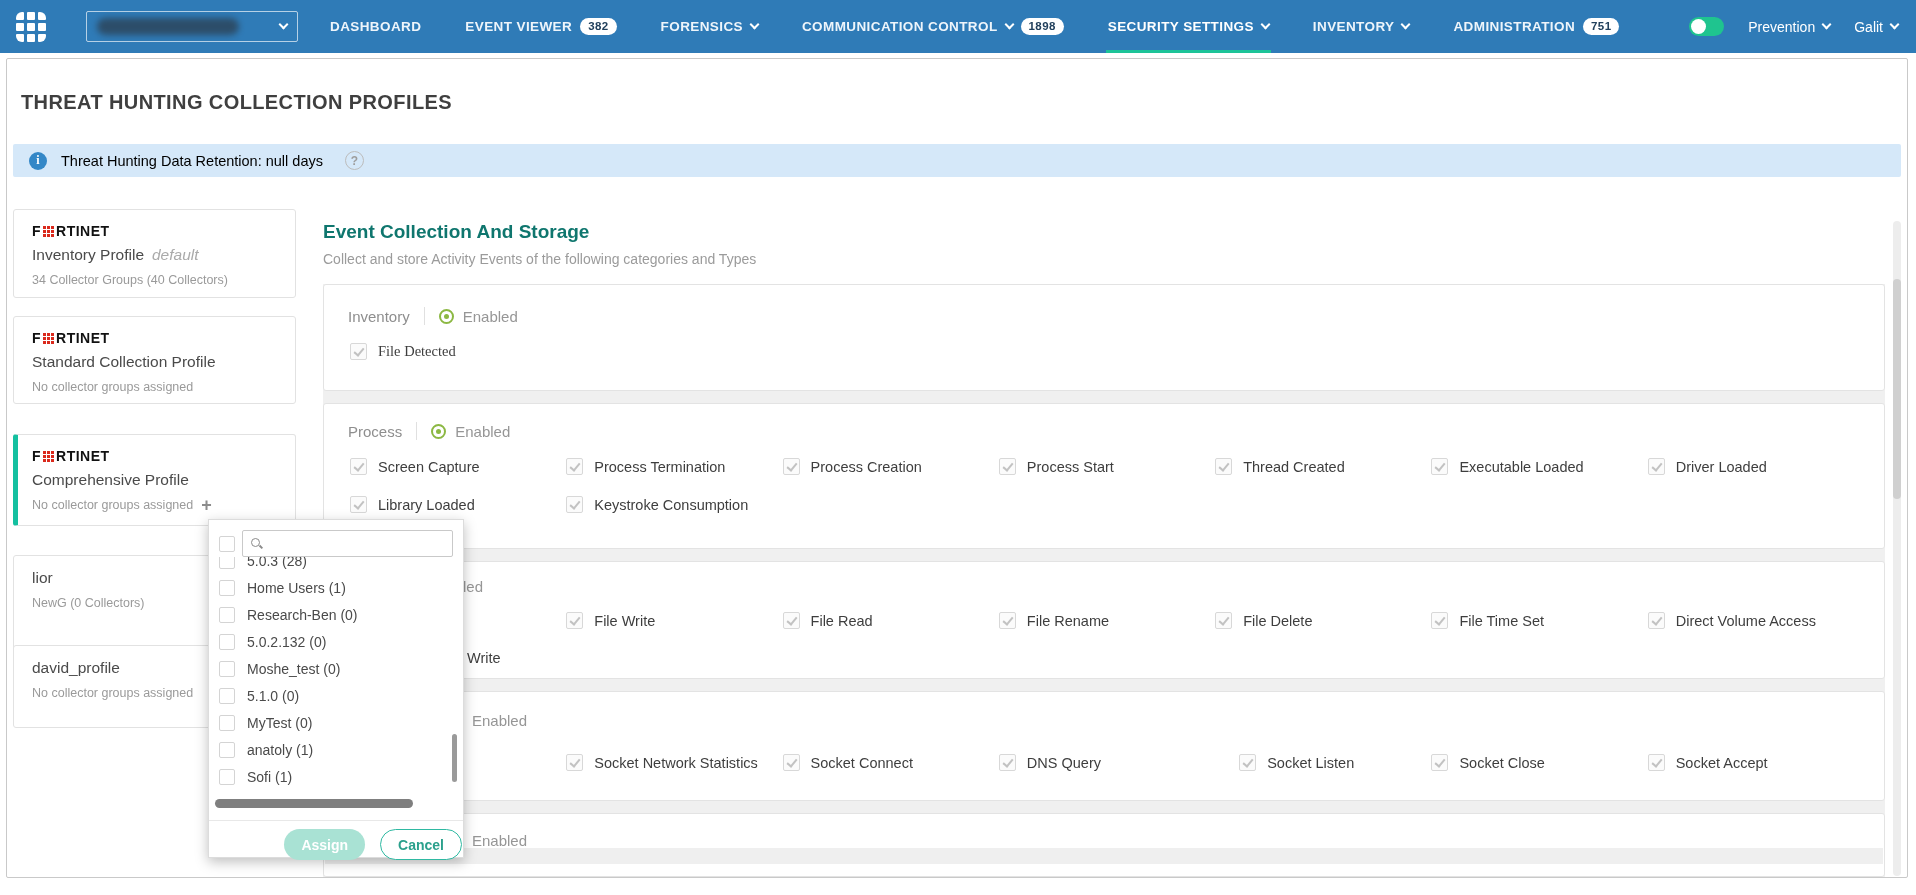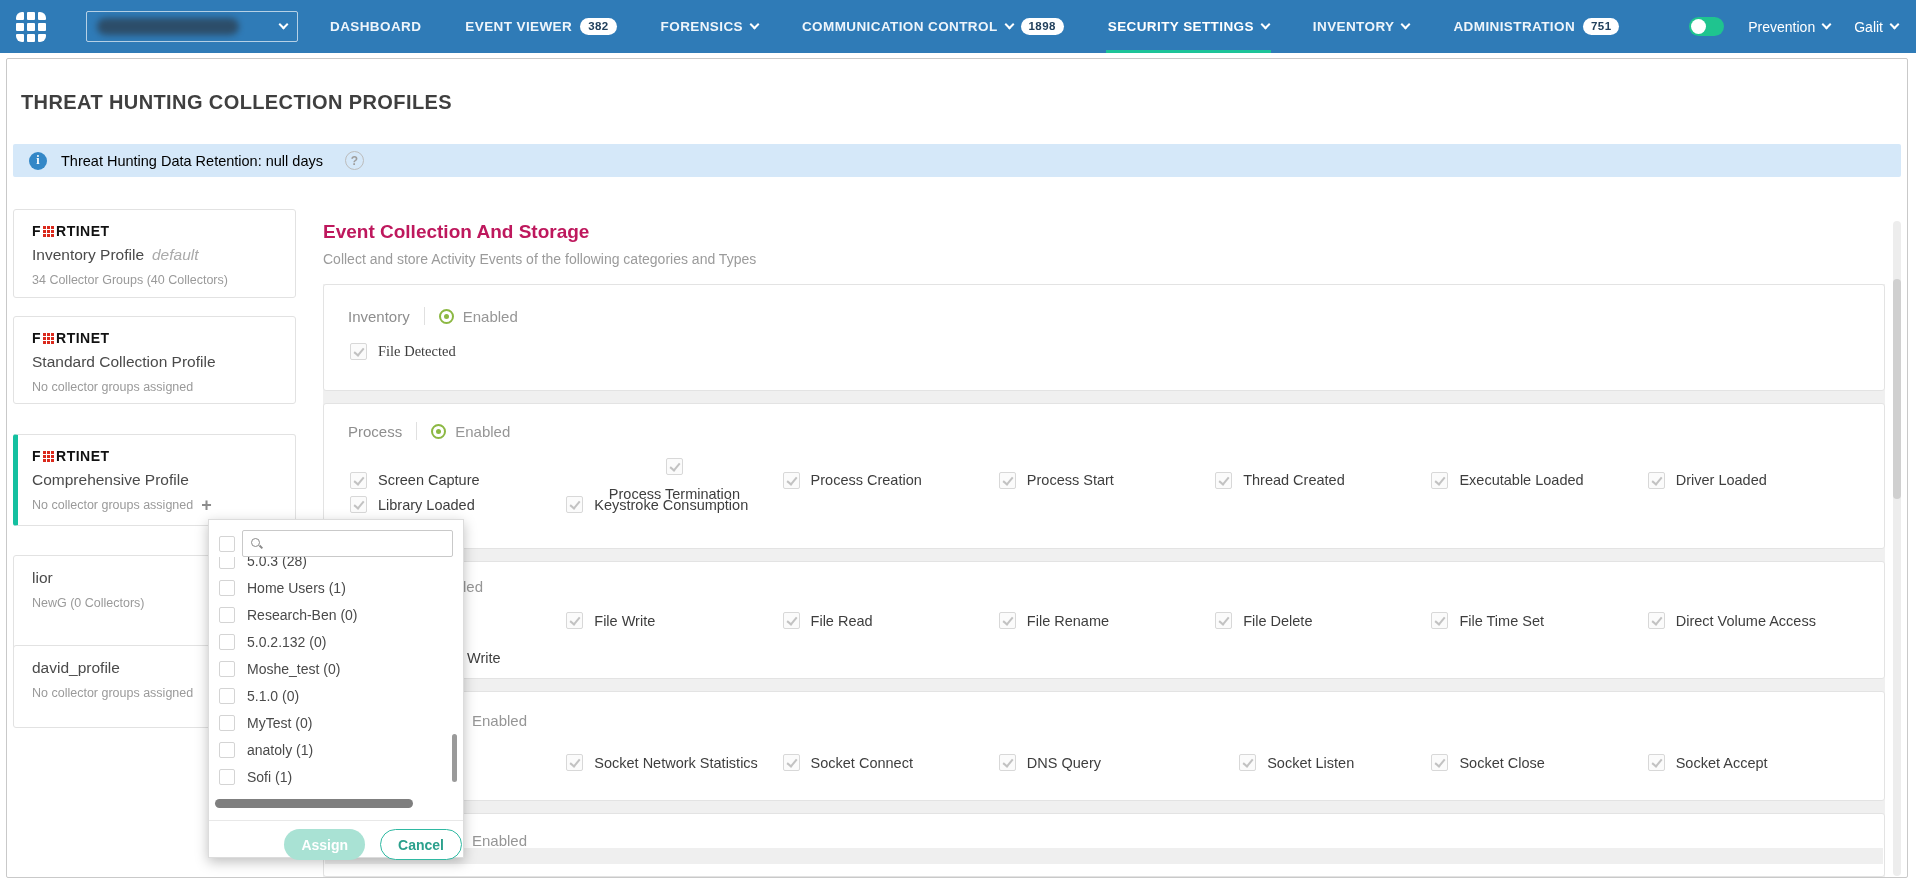--- a/index.html
+++ b/index.html
@@ -55,21 +55,21 @@
            color:#111; letter-spacing:.5px; margin-bottom:7px; }
   .fgrid { display:inline-grid; grid-template-columns:repeat(3,3px); grid-template-rows:repeat(3,3px);
            gap:1px; margin:0 1px; }
   .fgrid span { background:#da291c; }
   .p-name { font-size:15.5px; color:#4a4a4a; }
   .p-name .tag { font-style:italic; color:#aaa; margin-left:8px; }
   .p-sub { font-size:12.5px; color:#9a9a9a; margin-top:9px; display:flex; align-items:center; gap:8px; }
   .plus-btn { font-size:18px; font-weight:700; color:#8c8c8c; line-height:12px; cursor:pointer; }
 
   
-  .main-title { position:absolute; left:316px; top:162px; font-size:19px; color:#be185d; }
+  .main-title { position:absolute; left:316px; top:162px; font-size:19px; color:#0f766e; }
   .main-sub { position:absolute; left:316px; top:192px; font-size:14px; color:#9b9b9b; }
   .sections { position:absolute; left:316px; top:225px; width:1562px; height:593px;
               background:#f0f0f0; overflow:hidden; }
   .section { position:absolute; left:0; width:1562px; background:#fff;
              border:1px solid #e3e3e3; border-radius:3px; }
   .sec-header { position:absolute; left:24px; right:20px; height:22px;
                 display:flex; align-items:center; gap:14px; }
   .sec-name { font-size:15px; color:#8e8e8e; }
   .sec-div { width:1px; height:18px; background:#e0e0e0; }
   .sec-status { display:flex; align-items:center; gap:9px; }
@@ -299,21 +299,21 @@
           <div class="sec-status">
             <span class="radio"></span>
             <span class="st-label">Enabled</span>
           </div>
         </div>
         <div class="cb-row" style="top: 54px;">
           <div class="cb-item" style="grid-column: 1;">
             <div class="cb checked"></div>
             <span class="cb-label">Screen Capture</span>
           </div>
-          <div class="cb-item" style="grid-column: 2; flex-direction: column;">
+          <div class="cb-item" style="grid-column: 2;">
             <div class="cb checked"></div>
             <span class="cb-label">Process Termination</span>
           </div>
           <div class="cb-item" style="grid-column: 3;">
             <div class="cb checked"></div>
             <span class="cb-label">Process Creation</span>
           </div>
           <div class="cb-item" style="grid-column: 4;">
             <div class="cb checked"></div>
             <span class="cb-label">Process Start</span>

